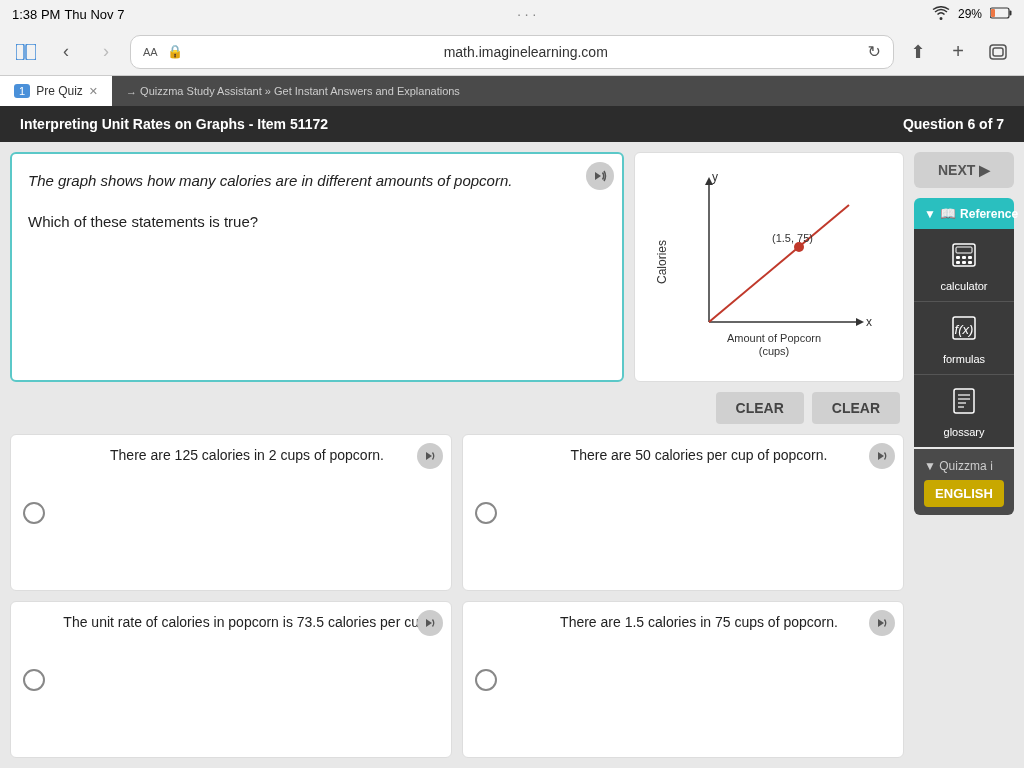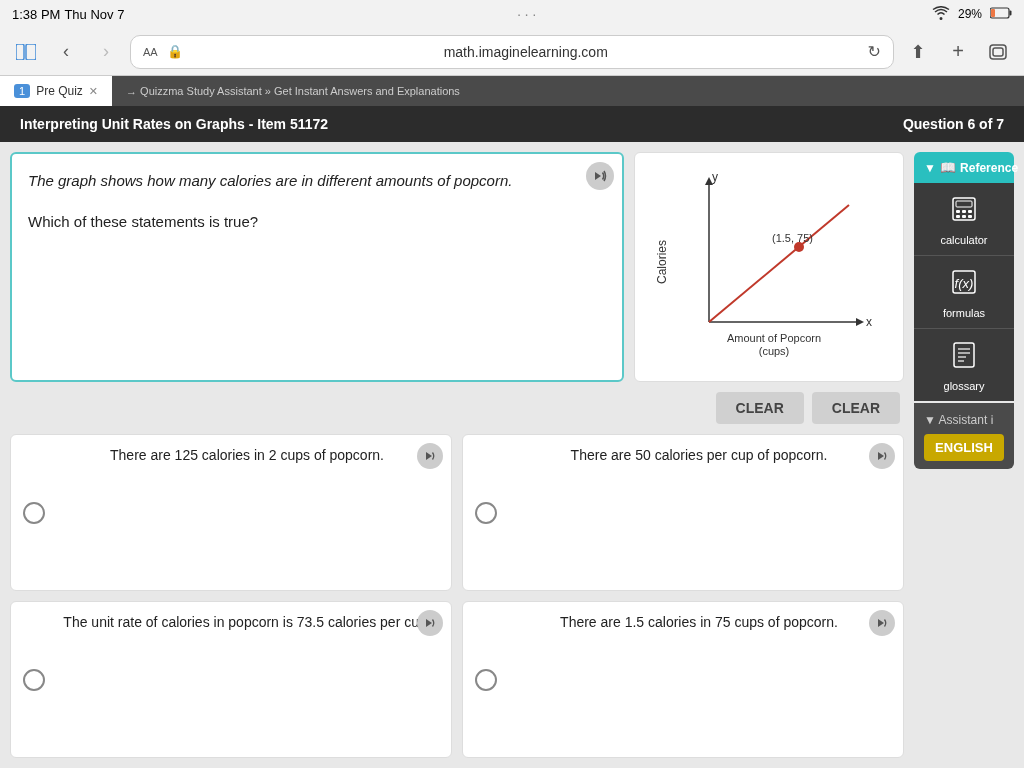--- a/index.html
+++ b/index.html
@@ -460,20 +460,21 @@
             <polygon points="2,2 8,6 2,10" fill="#555"></polygon>
             <path d="M8.5 2.5 Q11 6 8.5 9.5" stroke="#555" stroke-width="1.3" fill="none"></path>
           </svg>
         </button>
       </div>
 
     </div>
   </div>
 
   <div class="right-sidebar">
+    <button class="next-btn">NEXT ▶</button>
 
     <div class="reference-panel">
       <span style="font-size:12px;">▼ </span>
       <span>📖</span>
       <span style="font-size:12px;">Reference</span>
     </div>
 
     <div class="tool-item">
       <span class="tool-icon">
         <svg width="28" height="28" viewBox="0 0 28 28">
@@ -508,19 +509,19 @@
           <line x1="8" y1="12" x2="20" y2="12" stroke="white" stroke-width="1.2"></line>
           <line x1="8" y1="16" x2="16" y2="16" stroke="white" stroke-width="1.2"></line>
           <line x1="8" y1="20" x2="14" y2="20" stroke="white" stroke-width="1.2"></line>
         </svg>
       </span>
       <span style="font-size:11px;color:white;">glossary</span>
     </div>
 
     <div class="language-panel">
       <div class="language-label">
-        <span>▼ Assistant ℹ</span>
+        <span>▼ Quizzma ℹ</span>
       </div>
       <button class="english-btn">ENGLISH</button>
     </div>
 
   </div>
 </div>
 
 </body></html>

